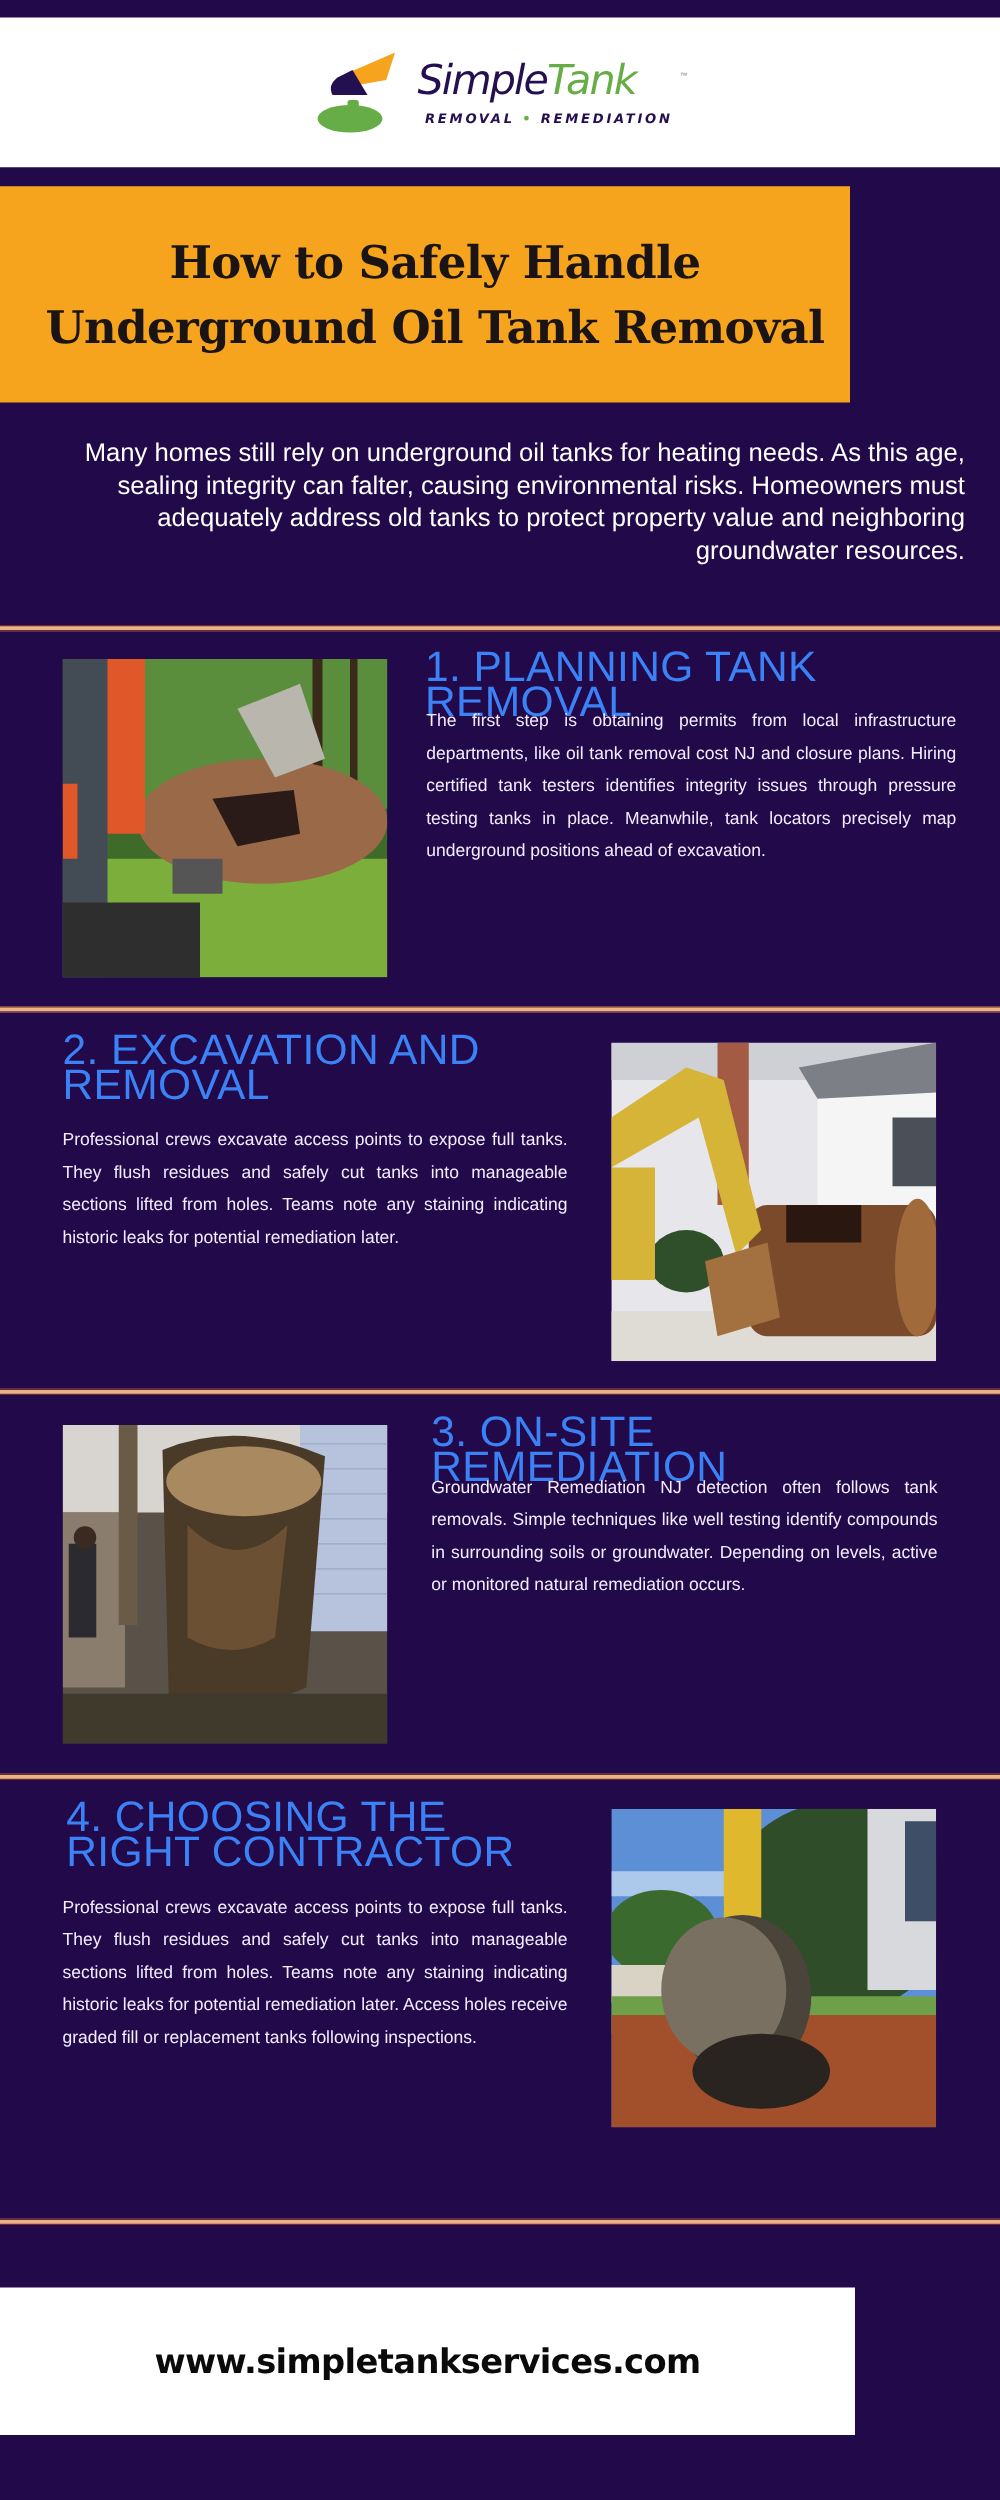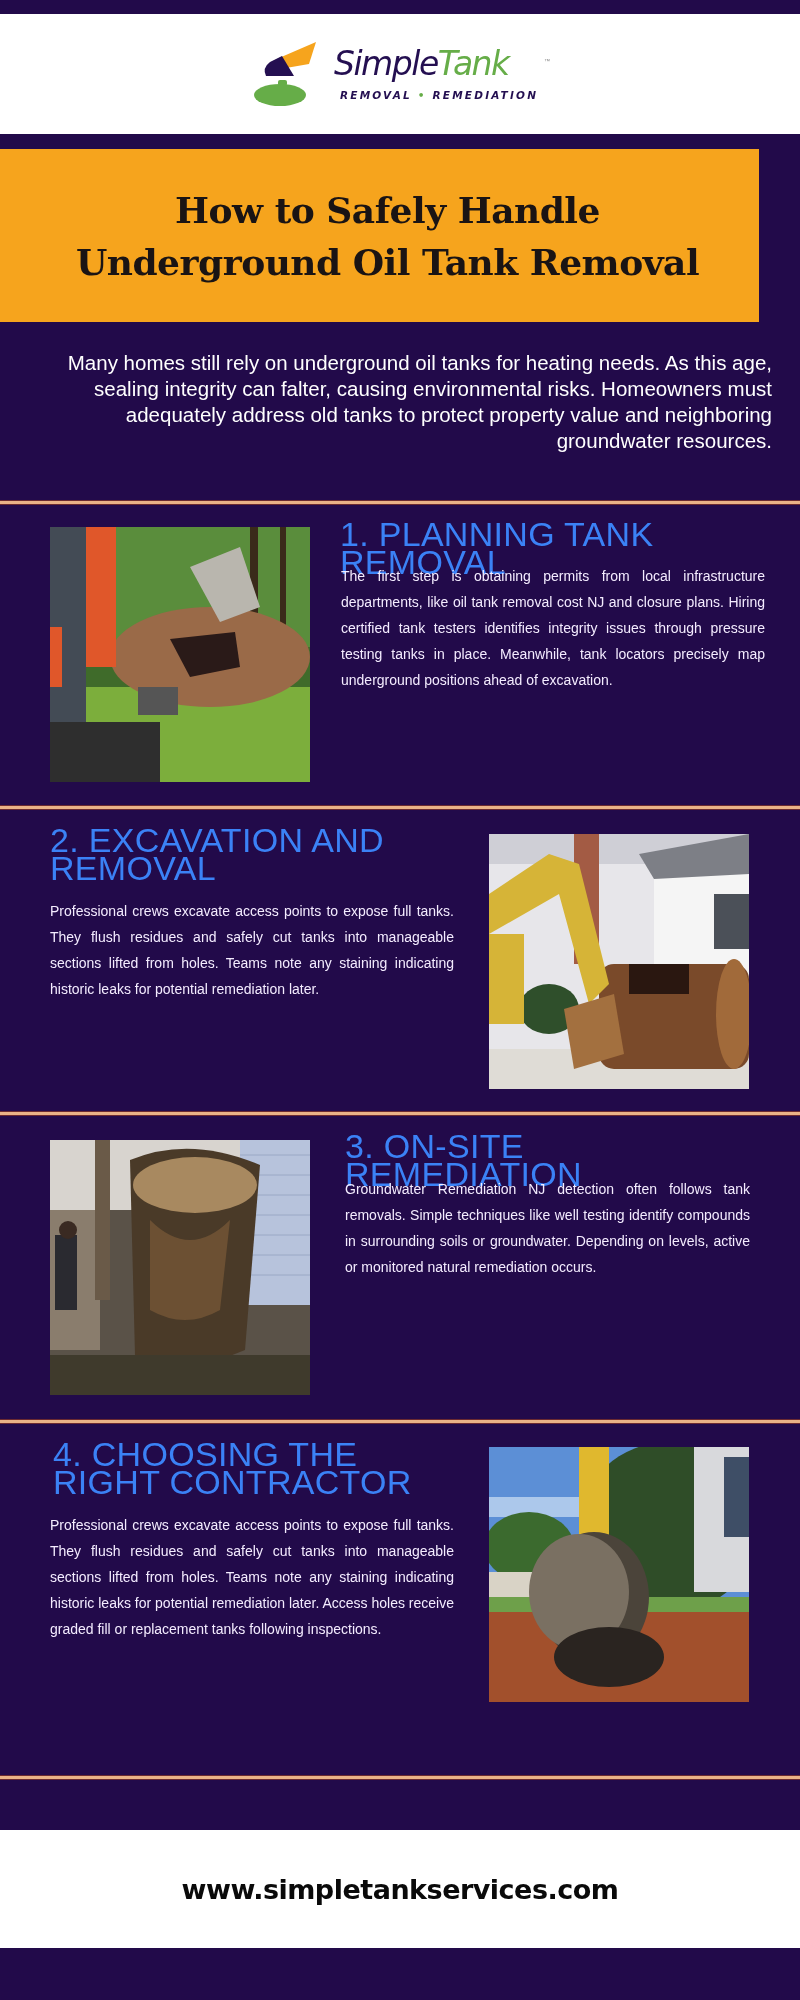--- a/index.html
+++ b/index.html
@@ -10,34 +10,34 @@
   .logo-band { position: absolute; left: 0; top: 14px; width: 800px; height: 120px; background: #ffffff; }
   .logo { position: absolute; left: 252px; top: 40px; width: 300px; height: 70px; }
   .logo-word { position: absolute; left: 82px; top: 4px; font-family: "DejaVu Sans", sans-serif; font-weight: normal; font-style: italic; font-size: 33px; letter-spacing: -1.5px; white-space: nowrap; }
   .logo-word .simple { color: #240f51; }
   .logo-word .tank { color: #66ad48; }
   .logo-tm { position: absolute; left: 292px; top: 18px; font-size: 6px; color: #888; }
   .logo-tag { position: absolute; left: 88px; top: 49px; font-family: "DejaVu Sans", sans-serif; font-style: italic; font-weight: bold; font-size: 10.5px; letter-spacing: 2.2px; color: #240f51; white-space: nowrap; }
   .logo-tag .dot { color: #66ad48; }
 
   .band2 { position: absolute; left: 0; top: 134px; width: 800px; height: 15px; background: #220a4a; }
-  .title-band { position: absolute; left: 0; top: 149px; width: 759px; height: 173px; background: #f6a41d; display: flex; align-items: center; justify-content: center; padding-left: 16px; }
+  .title-band { position: absolute; left: 0; top: 149px; width: 680px; height: 173px; background: #f6a41d; display: flex; align-items: center; justify-content: center; padding-left: 16px; }
   .title { font-family: "DejaVu Serif", serif; font-weight: bold; font-size: 36px; line-height: 52px; color: #1a1414; text-align: center; width: 700px; letter-spacing: -0.5px; }
 
   .intro { position: absolute; left: 28px; top: 350px; width: 744px; color: #ffffff; font-size: 20.5px; line-height: 26px; text-align: right; }
 
   .divider { position: absolute; left: 0; width: 800px; height: 3px; background: #eab287; border-top: 1px solid #6b2a30; border-bottom: 1px solid #6b2a30; box-sizing: content-box; }
 
   .photo { position: absolute; width: 260px; height: 255px; overflow: hidden; }
   .photo svg { width: 100%; height: 100%; display: block; }
 
   .sec-title { position: absolute; color: #3b82f6; font-size: 34px; line-height: 28px; letter-spacing: 0.3px; }
   .sec-body { position: absolute; color: #f4ecff; font-size: 14px; line-height: 26px; text-align: justify; text-align-last: left; }
 
-  .footer-band { position: absolute; left: 0; top: 1830px; width: 800px; height: 118px; background: #ffffff; display: flex; align-items: center; justify-content: center; }
+  .footer-band { position: absolute; left: 0; top: 1830px; width: 684px; height: 118px; background: #ffffff; display: flex; align-items: center; justify-content: center; }
   .footer-url { font-family: "DejaVu Sans", sans-serif; font-weight: bold; font-size: 27px; color: #0a0a0a; letter-spacing: -0.5px; }
   .bottom { position: absolute; left: 0; top: 1948px; width: 800px; height: 52px; background: #220a4a; }
 </style>
 </head>
 <body>
 
 <div class="topbar"></div>
 
 <div class="logo-band"></div>
 <div class="logo">

